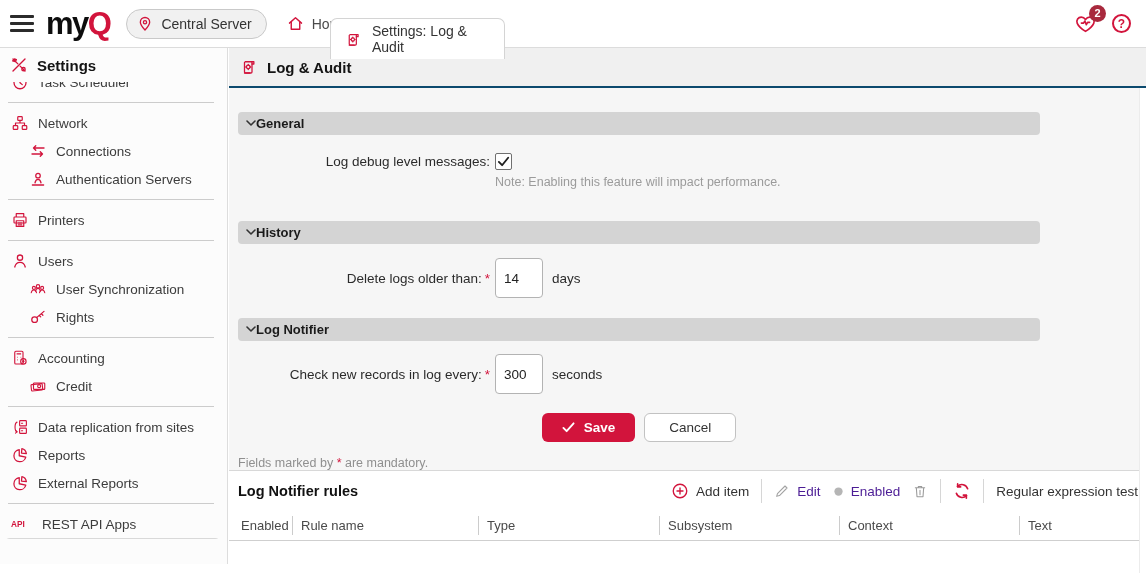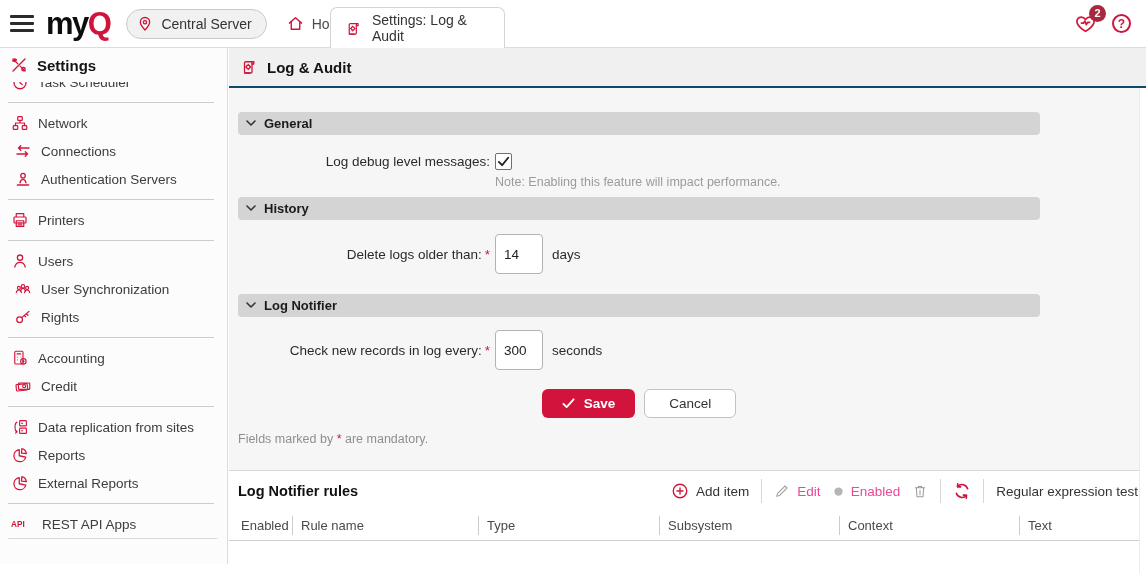--- a/index.html
+++ b/index.html
@@ -16,21 +16,21 @@
   .hamburger { margin-left:10px; width:24px; cursor:pointer; }
   .hamburger div { height:3px; background:#2b2b2b; margin:4px 0; border-radius:1px; }
   .logo { margin-left:12px; font-size:31px; font-weight:800; letter-spacing:-1.5px;
     color:#0d0d0d; line-height:1; cursor:pointer; }
   .logo .q { color:#d2143c; }
   .server-pill { margin-left:16px; height:30px; border:1px solid #c9c9c9; background:#f1f1f1;
     border-radius:16px; display:flex; align-items:center; gap:6px; padding:0 14px 0 10px;
     font-size:14px; color:#333; cursor:pointer; }
   .home-btn { margin-left:20px; display:flex; align-items:center; gap:7px;
     font-size:14px; color:#4a4a4a; cursor:pointer; }
-  .tab-active { position:absolute; left:330px; top:7px; height:41px; width:175px;
+  .tab-active { position:absolute; left:330px; top:18px; height:41px; width:175px;
     background:#fff; border:1px solid #d4d4d4; border-bottom:none;
     border-radius:7px 7px 0 0; display:flex; align-items:center; gap:9px;
     padding:17px 14px; font-size:14px; color:#333; cursor:pointer; }
   .topbar-right { margin-left:auto; display:flex; align-items:center; gap:15px; margin-right:15px; }
   .health-wrap { position:relative; cursor:pointer; }
   .badge { position:absolute; top:-8px; right:-9px; width:17px; height:17px; border-radius:50%;
     background:#a8293d; color:#fff; font-size:11px; font-weight:bold;
     display:flex; align-items:center; justify-content:center; }
   .help-btn { width:19px; height:19px; border-radius:50%; border:2px solid #d2143c;
     color:#d2143c; font-size:12px; font-weight:bold; display:flex; align-items:center;
@@ -38,36 +38,36 @@
 
   
   .sidebar { position:absolute; left:0; top:48px; width:228px; bottom:9px;
     background:#fcfcfc; border-right:1px solid #ddd; }
   .sb-title { height:34px; display:flex; align-items:center; gap:9px; padding-left:10px;
     font-size:15px; font-weight:bold; color:#141414; }
   .sb-scroll { overflow:hidden; height:457px; }
   .sb-item { height:28px; display:flex; align-items:center; gap:9px; padding-left:11px;
     font-size:13.5px; color:#3c3c3c; cursor:pointer; white-space:nowrap; }
   .sb-item.first { margin-top:-14px; }
-  .sb-item.indent { padding-left:14px; }
+  .sb-item.indent { padding-left:29px; }
   .sb-item.selected { background:#d9d9d9; border-radius:6px; margin-left:4px; margin-right:6px;
     font-weight:bold; color:#111; padding-left:7px; }
   .sb-divider { height:1px; background:#ccc; margin:6px 13px 6px 8px; }
   .icn { flex:0 0 18px; }
 
   
   .main { position:absolute; left:229px; top:48px; right:0; bottom:0; background:#f6f6f6; }
   .title-bar { height:40px; background:#f0f0f0; border-bottom:2px solid #0c4a6e;
     display:flex; align-items:center; gap:9px; padding-left:11px;
     font-size:15px; font-weight:bold; color:#141414; }
   .scroll-strip { position:absolute; right:0; top:40px; bottom:0; width:7px; background:#fff;
     border-left:1px solid #ececec; }
 
   .section-bar { margin-left:9px; margin-top:0; width:802px; height:23px; background:#d4d4d4;
-    border-radius:4px; display:flex; align-items:center; gap:8px; padding-left:8px;
+    border-radius:4px; display:flex; align-items:center; padding-left:8px;
     font-size:13px; font-weight:bold; color:#1a1a1a; cursor:pointer; }
   .form { padding-top:24px; }
   .form-row { display:flex; align-items:center; margin-left:9px; }
   .form-label { width:252px; text-align:right; font-size:13.5px; color:#2b2b2b; }
   .req { color:#d2143c; margin-left:3px; }
   .control { margin-left:5px; display:flex; align-items:center; }
   .cb { width:17px; height:17px; background:#fff; border:1px solid #707070; border-radius:2px;
     display:flex; align-items:center; justify-content:center; cursor:pointer; }
   .help { margin-left:266px; margin-top:7px; font-size:12.5px; color:#9b9b9b; }
   .txt-input { width:48px; height:40px; border:1px solid #b3b3b3; border-radius:4px;
@@ -83,21 +83,21 @@
   .mandatory-note { margin:14px 0 0 9px; font-size:12.5px; color:#8f8f8f; }
 
   
   .rules { position:absolute; left:0; right:0; top:422px; bottom:0; background:#fff;
     border-top:1px solid #d8d8d8; }
   .rules-header { height:40px; display:flex; align-items:center;
     justify-content:space-between; padding:0 8px 0 9px; }
   .rules-title { font-size:14.5px; font-weight:bold; color:#111; }
   .toolbar { display:flex; align-items:center; gap:12px; font-size:13.5px; color:#333; }
   .tb-item { display:flex; align-items:center; gap:7px; cursor:pointer; white-space:nowrap; }
-  .tb-item.disabled { color:#ec4899; cursor:default; }
+  .tb-item.disabled { color:#4c1d95; cursor:default; }
   .tb-sep { width:1px; height:24px; background:#d6d6d6; }
   .rt-head { display:flex; align-items:center; height:30px; border-bottom:1px solid #cfcfcf;
     font-size:13px; color:#4a4a4a; }
   .col { padding-left:8px; height:19px; line-height:19px; border-left:1px solid #ccc;
     white-space:nowrap; overflow:hidden; }
   .col.c0 { border-left:none; padding-left:12px; width:63px; }
   .col.c1 { width:186px; } .col.c2 { width:181px; } .col.c3 { width:180px; }
   .col.c4 { width:180px; } .col.c5 { flex:1; }
 </style>
 </head>
@@ -362,21 +362,21 @@
       <div class="control">
         <div class="cb">
           <svg width="13" height="13" viewBox="0 0 14 14">
               <path d="M2 7.5 5.5 11 12 3" fill="none" stroke="#1f1f1f" stroke-width="2" stroke-linecap="round" stroke-linejoin="round"></path>
             </svg>
         </div>
       </div>
     </div>
     <div class="help" style="margin-top:5px;">Note: Enabling this feature will impact performance.</div>
 
-    <div class="section-bar" style="margin-top:8px;">
+    <div class="section-bar" style="margin-top:32px;">
       <svg width="10" height="7" viewBox="0 0 10 7">
           <path d="M1 1l4 4 4-4" fill="none" stroke="#333" stroke-width="1.6" stroke-linecap="round" stroke-linejoin="round"></path>
         </svg>
       <span>History</span>
     </div>
     <div class="form-row" style="margin-top:14px;">
       <div class="form-label"><span>Delete logs older than:</span><span class="req">*</span></div>
       <div class="control">
         <input class="txt-input" type="text" value="14" style="">
         <span class="suffix">days</span>

